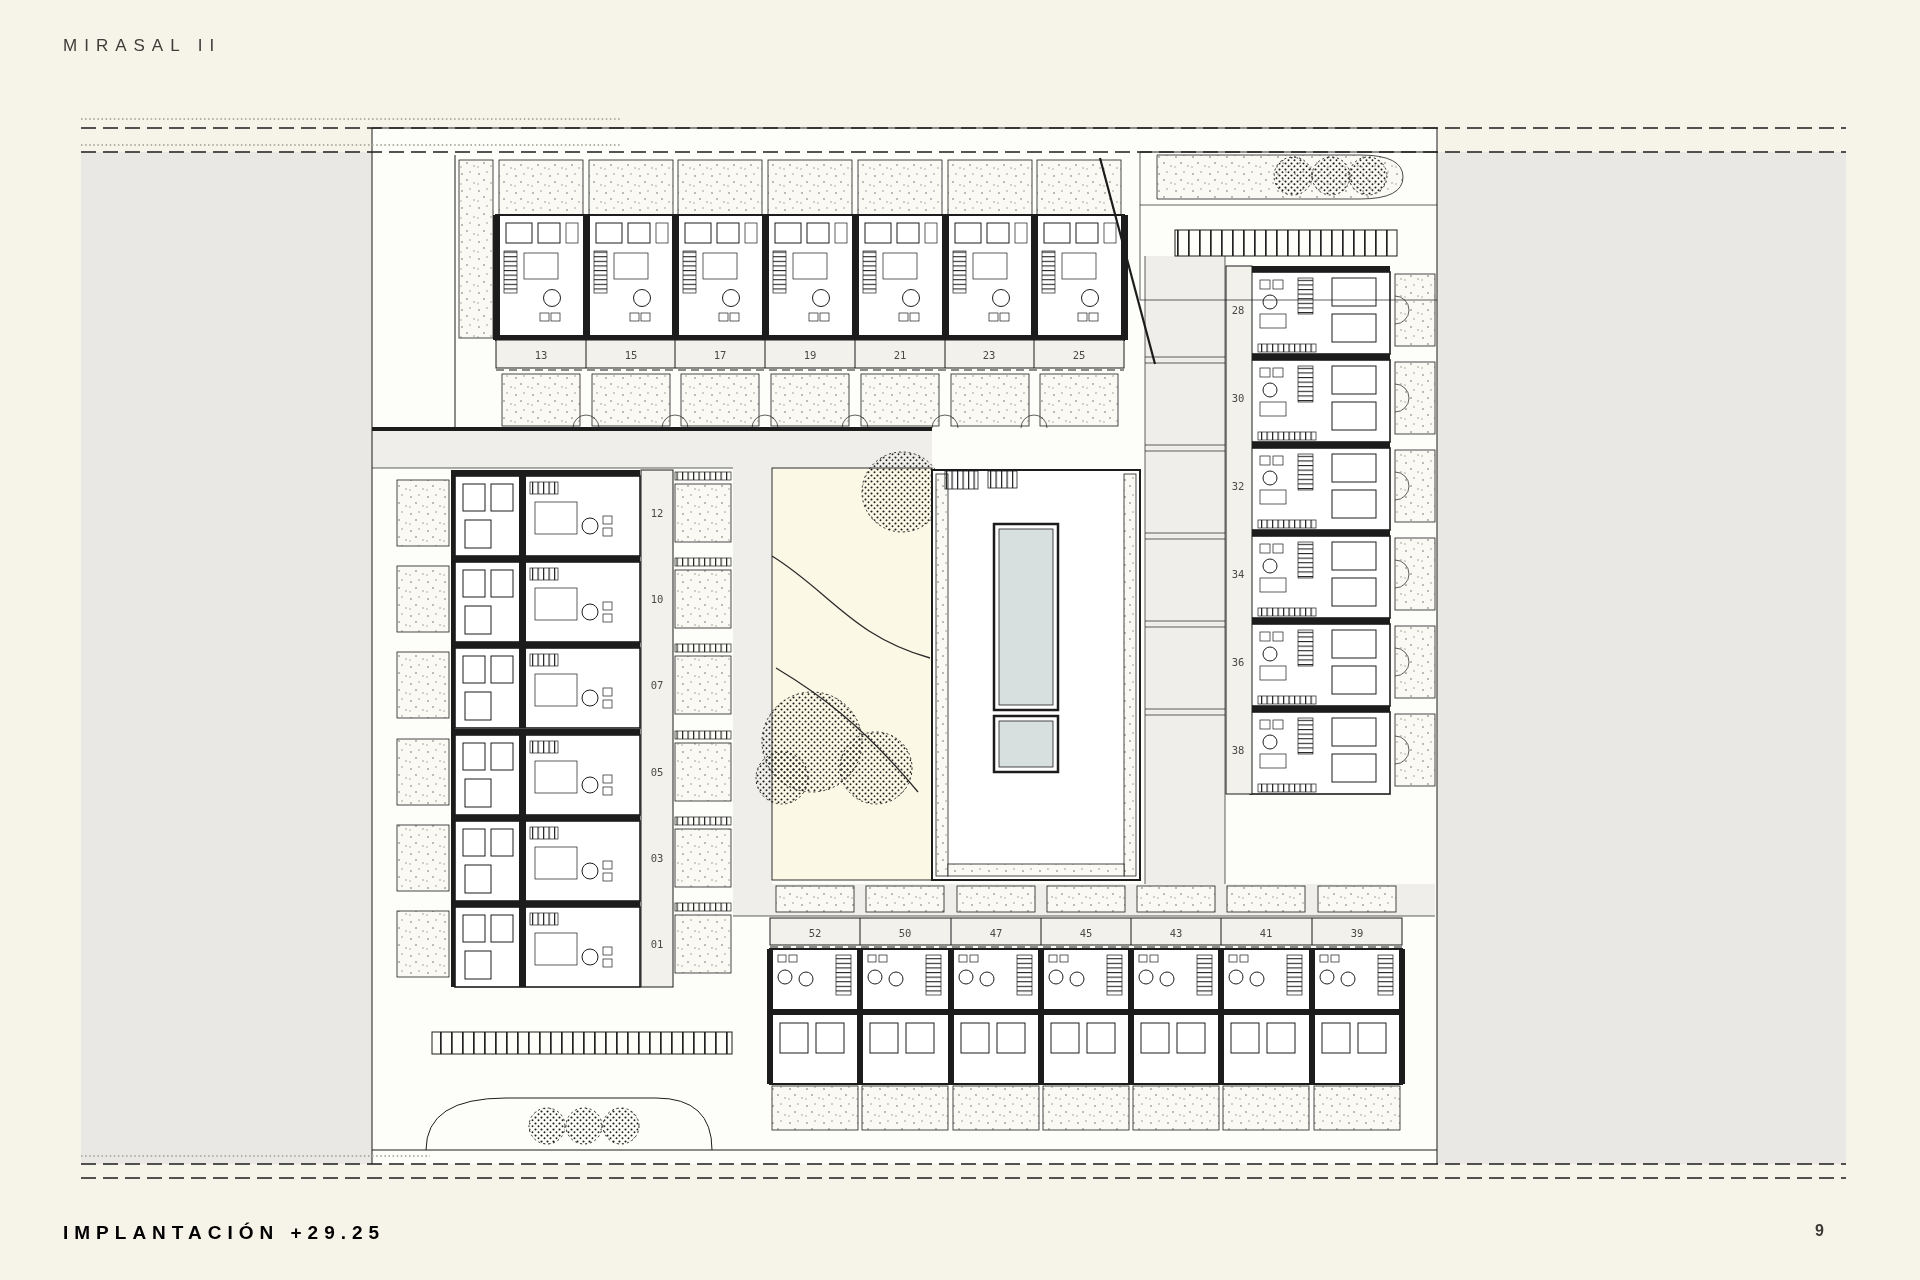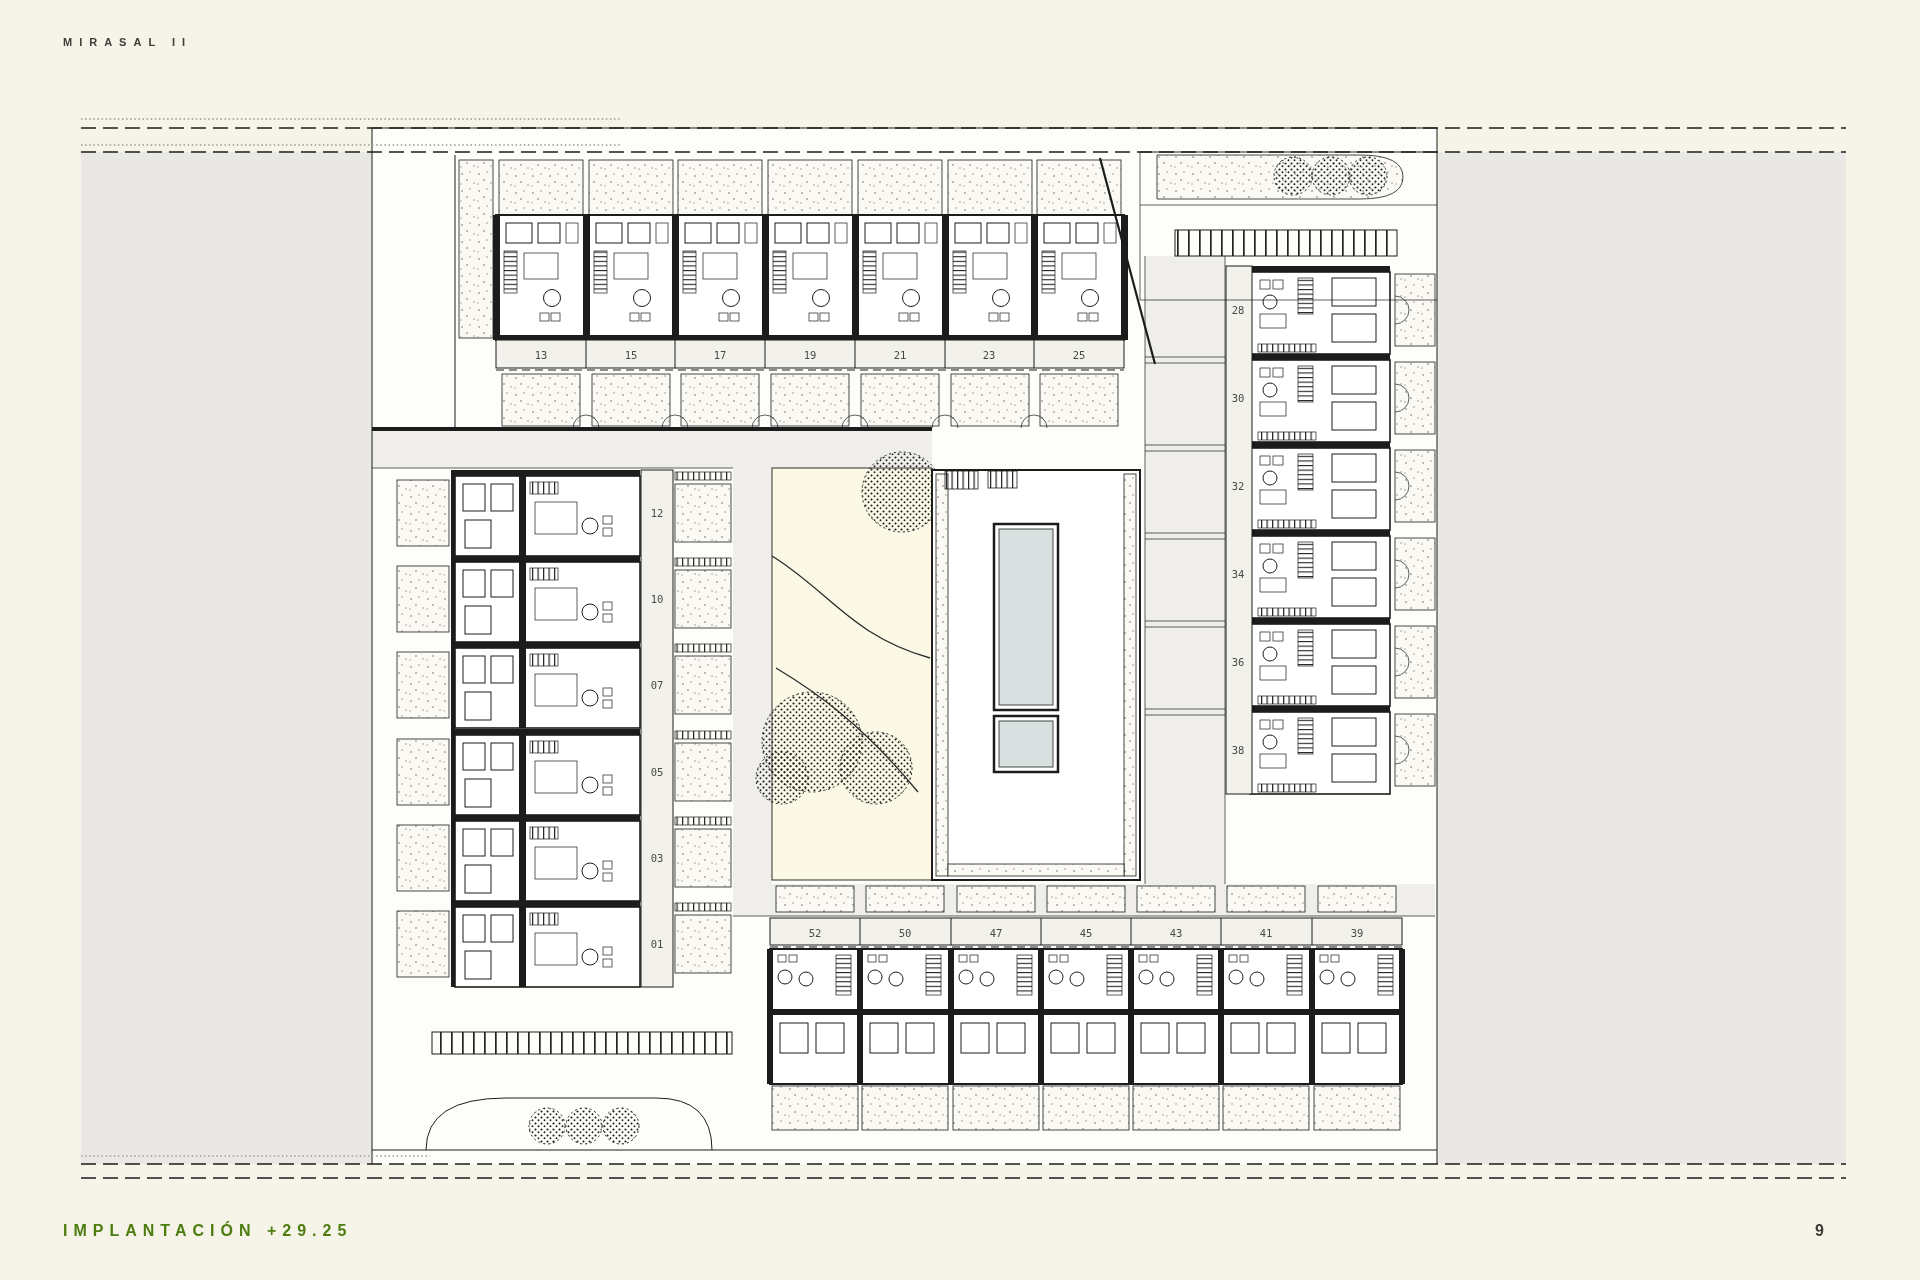--- a/index.html
+++ b/index.html
@@ -1,22 +1,22 @@
 <!DOCTYPE html>
 <html><head>
 <meta charset="utf-8">
 <style>
   html,body{margin:0;padding:0;background:#f6f3e9;}
   .page{position:relative;width:1920px;height:1280px;overflow:hidden;
         font-family:"Liberation Sans",sans-serif;background:#f6f3e9;}
   .page svg{position:absolute;left:0;top:0;}
-  .title-text{position:absolute;left:63px;top:36px;font-size:11px;font-weight:700;
+  .title-text{position:absolute;left:63px;top:36px;font-size:17px;font-weight:400;
         letter-spacing:7px;color:#3e3d38;}
-  .caption-text{position:absolute;left:63px;top:1222px;font-size:16px;font-weight:600;
-        letter-spacing:6px;color:#4d7c0f;}
+  .caption-text{position:absolute;left:63px;top:1222px;font-size:19px;font-weight:600;
+        letter-spacing:6px;color:#000000;}
   .pageno-text{position:absolute;left:1815px;top:1222px;font-size:16px;font-weight:600;
         letter-spacing:2px;color:#3a3934;}
   .ln{fill:none;stroke:#1c1c1c;stroke-width:1;}
   .lnt{fill:none;stroke:#1c1c1c;stroke-width:0.7;}
   .stip{fill:url(#stip);stroke:#1c1c1c;stroke-width:0.8;}
   .dark{fill:#1c1c1c;}
   .num{font:10.5px "DejaVu Sans Mono",monospace;fill:#4a4a44;text-anchor:middle;}
   .road{fill:#efeeea;}
   .band{fill:#f2f1ec;stroke:#1c1c1c;stroke-width:1;}
   .dash{fill:none;stroke:#1c1c1c;stroke-width:1.3;stroke-dasharray:15 7;}

